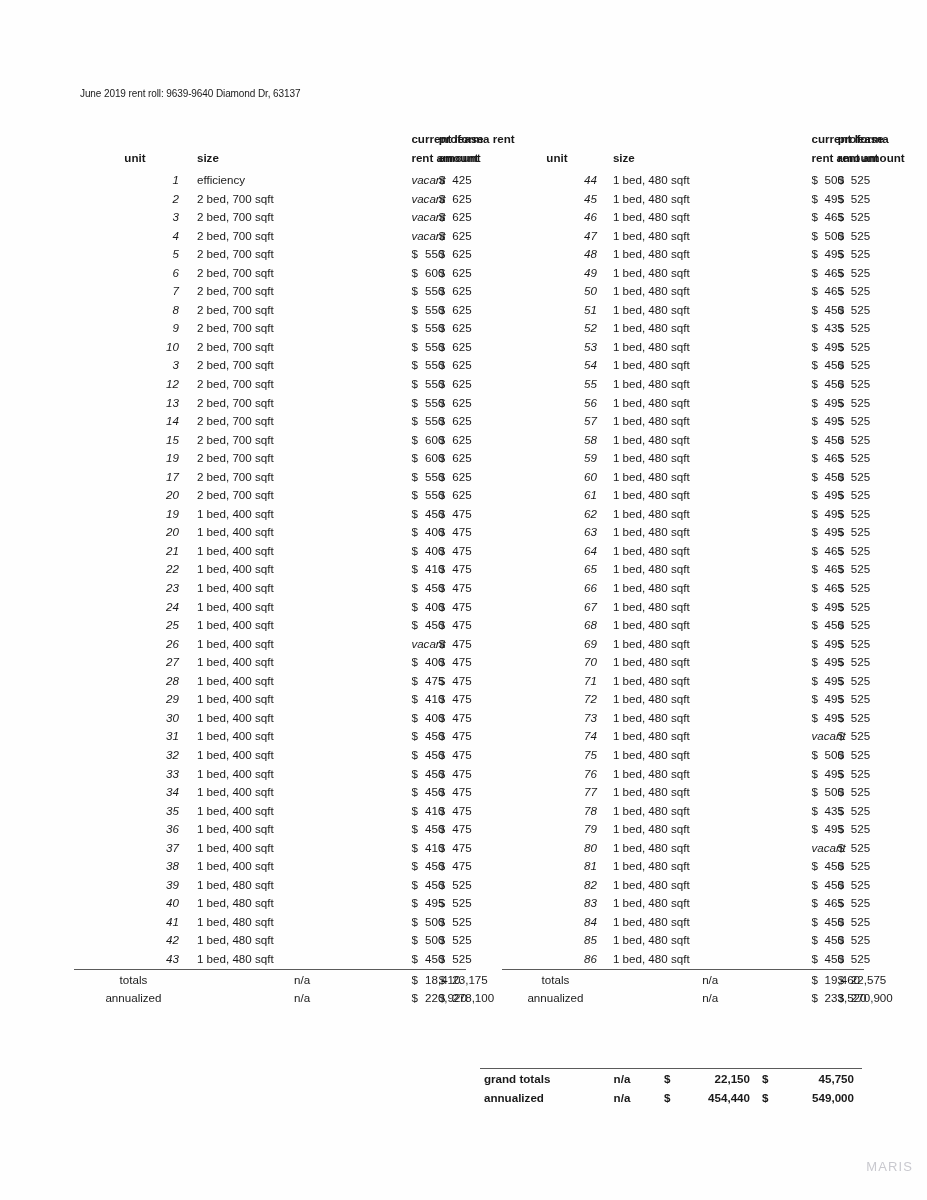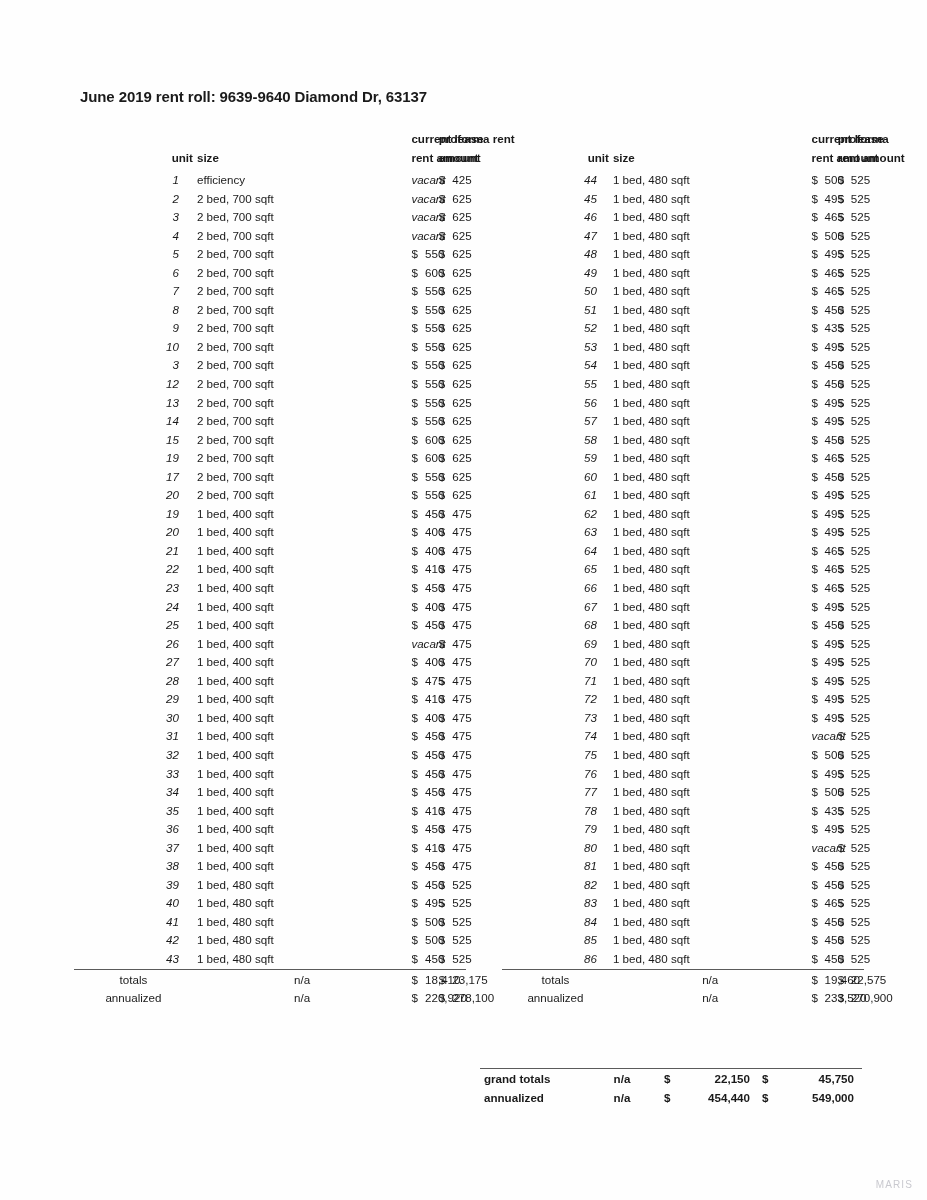--- a/index.html
+++ b/index.html
@@ -17,22 +17,22 @@
   }
   .page {
     position: absolute;
     inset: 0;
     background: #fefefe;
   }
   .doc-title {
     position: absolute;
     left: 80px;
     top: 88px;
-    font-size: 15px;
-    font-weight: bold;
+    font-size: 10px;
+    font-weight: normal;
     letter-spacing: -0.1px;
     white-space: nowrap;
   }
 
   
   .tbl {
     position: absolute;
     border-collapse: collapse;
     font-size: 11.6px;
     table-layout: fixed;
@@ -64,21 +64,21 @@
   .tbl-right .c-pro-v { width: 72px; }
 
   
   .hdr td {
     font-weight: bold;
     font-size: 11.6px;
     vertical-align: bottom;
   }
   .hdr-top td { height: 19px; }
   .hdr-bot td { height: 19px; padding-bottom: 3px !important; }
-  .hdr .c-unit { font-style: normal; text-align: right; padding-right: 0 !important; padding-left: 3px !important; }
+  .hdr .c-unit { font-style: normal; text-align: center; padding-right: 0 !important; padding-left: 3px !important; }
   .hdr .c-cur-s, .hdr .c-pro-s { text-align: left; }
   .hdr-span-cur { text-align: left; }
   .hdr-span-pro { text-align: left; }
 
   .vacant {
     font-style: italic;
     text-align: right;
     padding-right: 12px !important;
   }
 
@@ -96,22 +96,22 @@
     font-style: normal; text-align: left;
     width: 96px; padding-right: 0 !important; padding-left: 4px !important;
   }
   .tbl-grand .c-size { text-align: center; width: 84px; padding-left: 0 !important; }
   .tbl-grand .c-cur-v { width: 72px; }
   .tbl-grand .c-pro-v { width: 78px; }
 
   .watermark {
     position: absolute;
     right: 14px;
-    bottom: 10px;
-    font-size: 10px;
+    bottom: 26px;
+    font-size: 13px;
     letter-spacing: 1.1px;
     color: #c9c9cf;
     font-family: "Liberation Sans", sans-serif;
   }
 </style>
 </head>
 <body>
 
 <div class="page">
 

